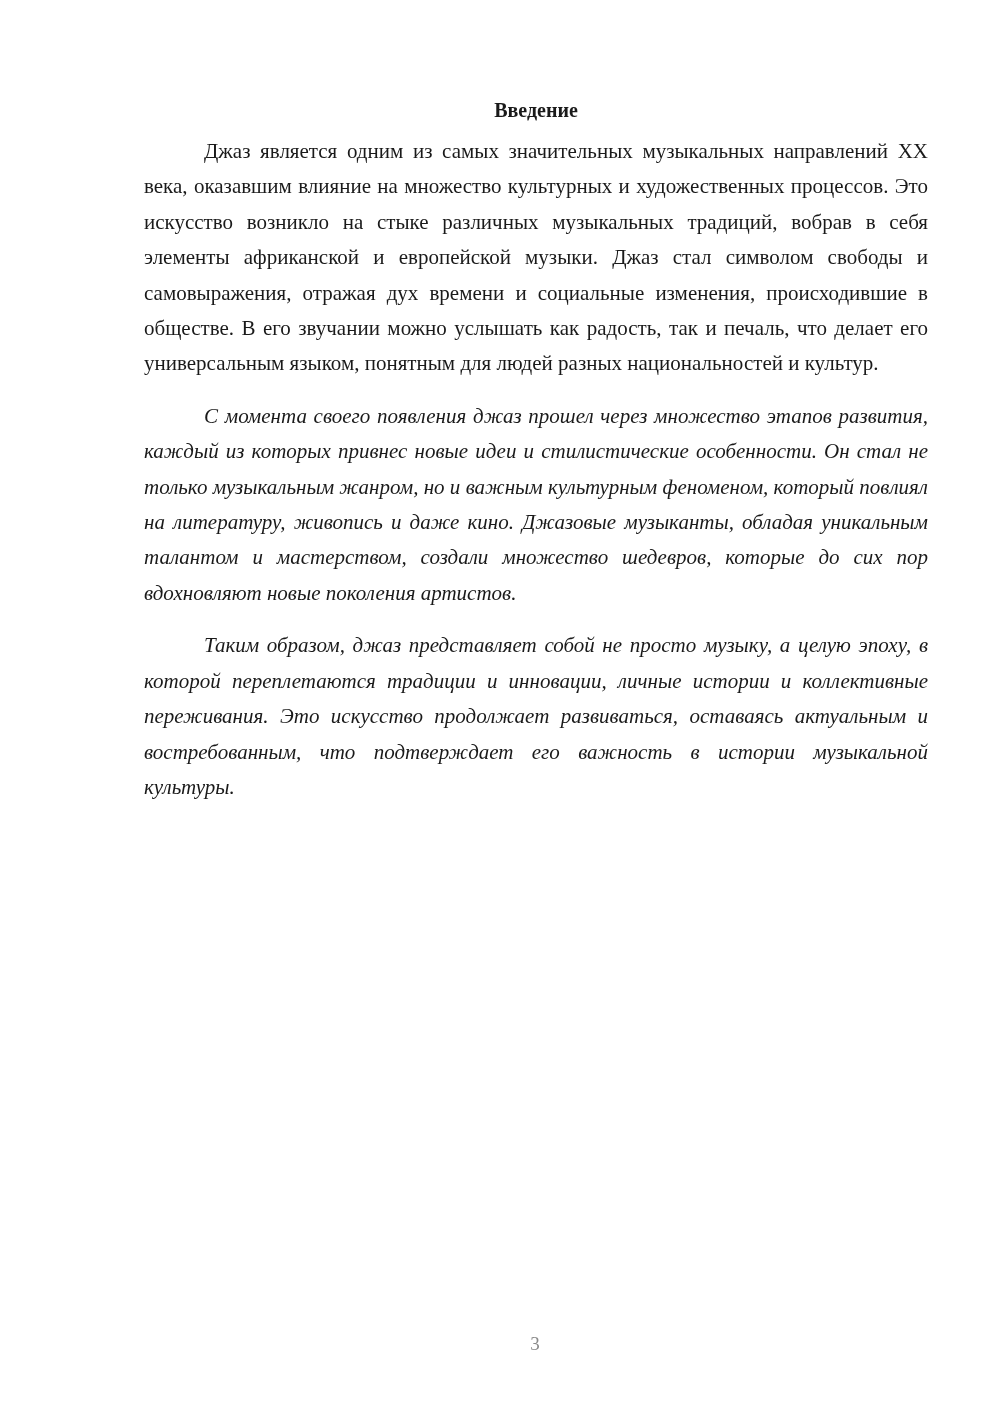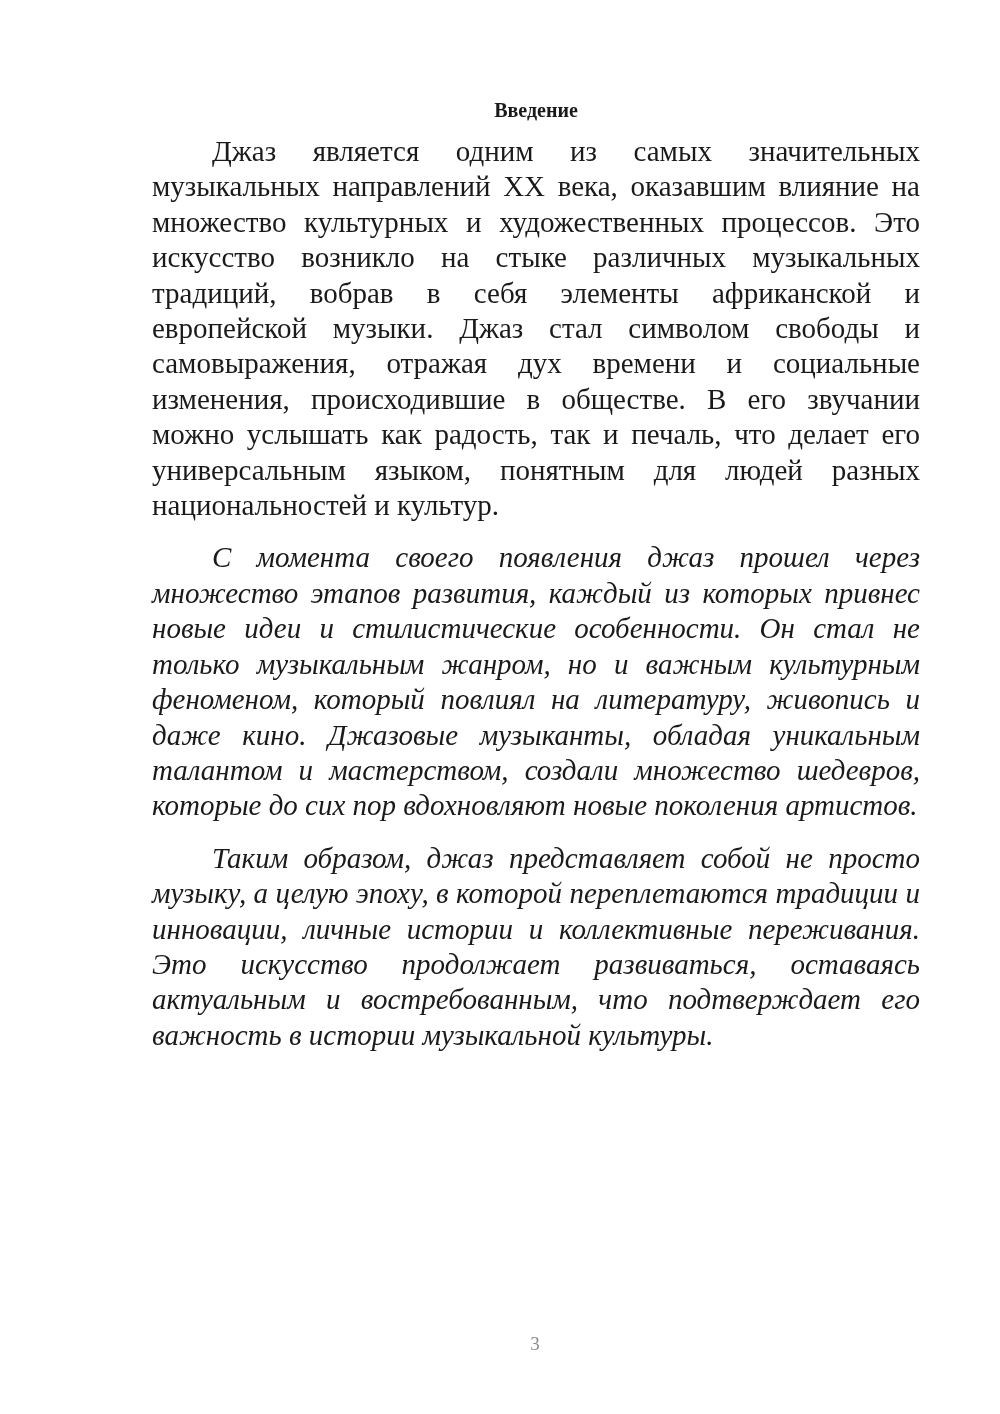--- a/index.html
+++ b/index.html
@@ -30,22 +30,22 @@
     }
     .heading {
       text-align: center;
       font-weight: bold;
       font-size: 20px;
       line-height: 28px;
       margin: 0 0 10px 0;
       height: 28px;
     }
     .para {
-      margin: 8px;
-      font-size: 29px;
+      margin: 0;
+      font-size: 21px;
       line-height: 35.4px;
       text-align: justify;
       text-indent: 60px;
       hyphens: none;
     }
     .para + .para {
       margin-top: 17px;
       font-style: italic;
     }
     .page-number {

